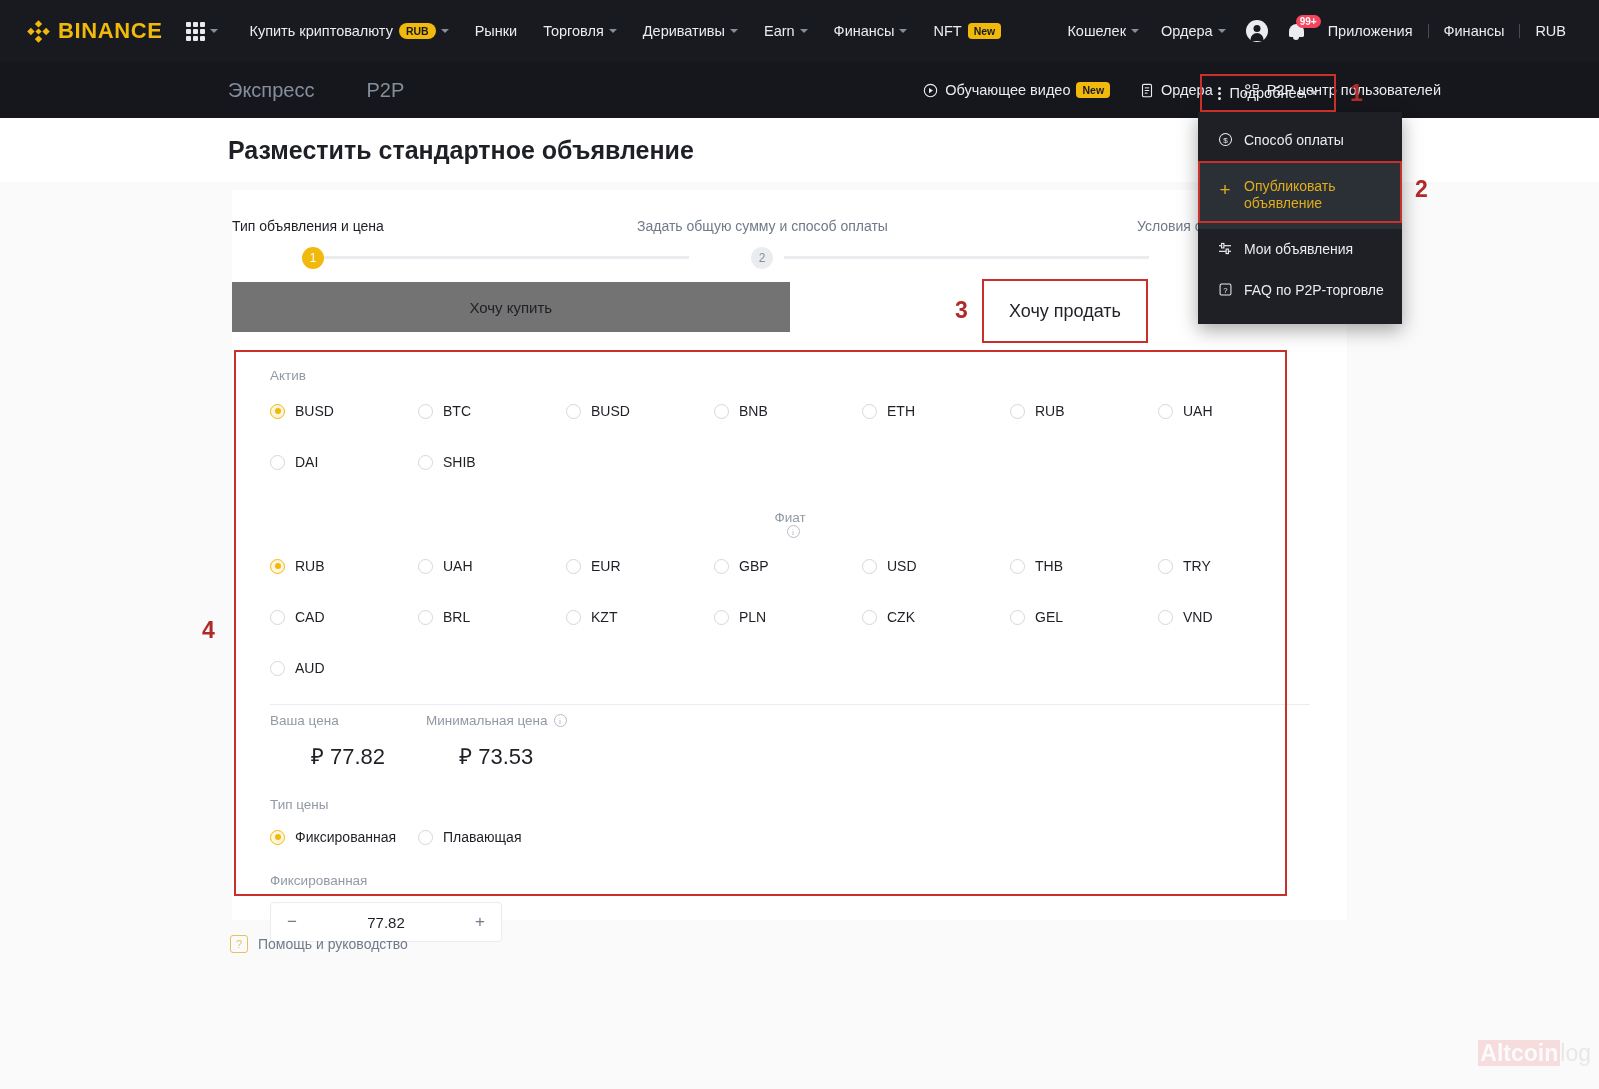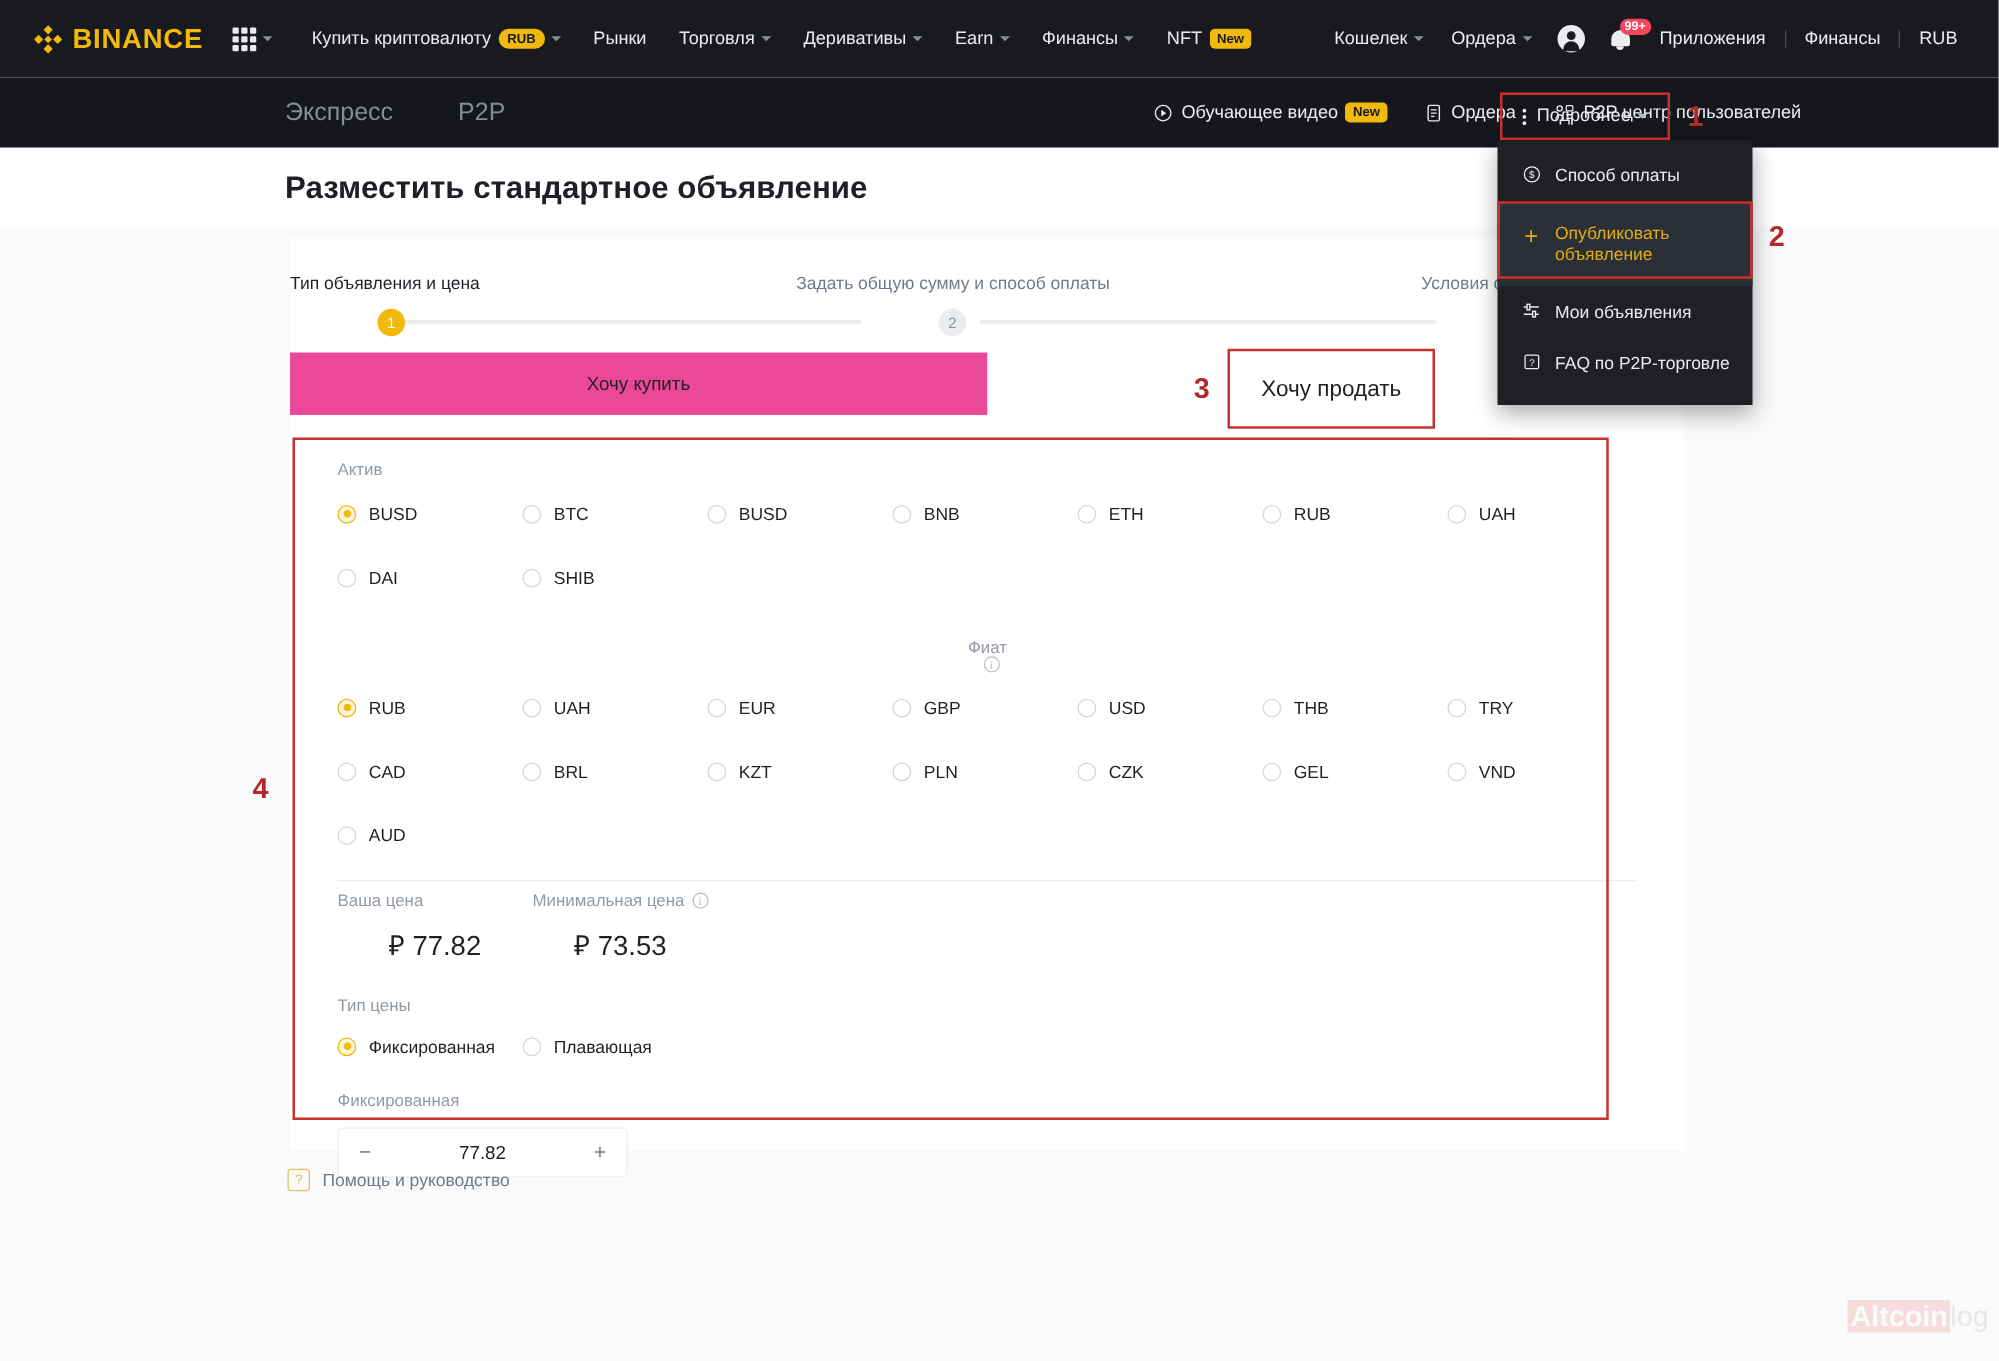--- a/index.html
+++ b/index.html
@@ -103,21 +103,21 @@
   .step-track { position:absolute; top: 66px; left: 0; width: 1115px; height: 3px; }
   .track-line { position:absolute; height: 3px; background:#eaecef; top:0; }
   .step-num { position:absolute; top: -9px; width: 22px; height: 22px; border-radius:50%;
     font-size: 12px; display:flex; align-items:center; justify-content:center; }
   .step-num.on { background:#f0b90b; color:#ffffff; }
   .step-num.off { background:#eaecef; color:#848e9c; }
 
   .tabs { position:absolute; left: 0; top: 92px; width: 1115px; height: 50px; display:flex; }
   .tab { flex: 1; display:flex; align-items:center; justify-content:center;
     font-size: 15px; color:#1e2026; cursor:pointer; }
-  .tab.inactive { background:#ec4899; }
+  .tab.inactive { background:#737373; }
   .tab.active { background:#ffffff; }
   .tab3-box { position:absolute; left: 982px; top: 279px; width: 166px; height: 64px;
     border: 2.5px solid #c9302c; z-index: 25; background:#fff;
     display:flex; align-items:center; justify-content:center; font-size: 18px; color:#1e2026; }
 
   .form-box { position:absolute; left: 234px; top: 350px; width: 1053px; height: 546px;
      border: 2.5px solid #c9302c; }
 
   .sec-label { font-size: 13.5px; color:#929aa5; display:flex; align-items:center; }
   .info-ic { display:inline-flex; align-items:center; justify-content:center;

